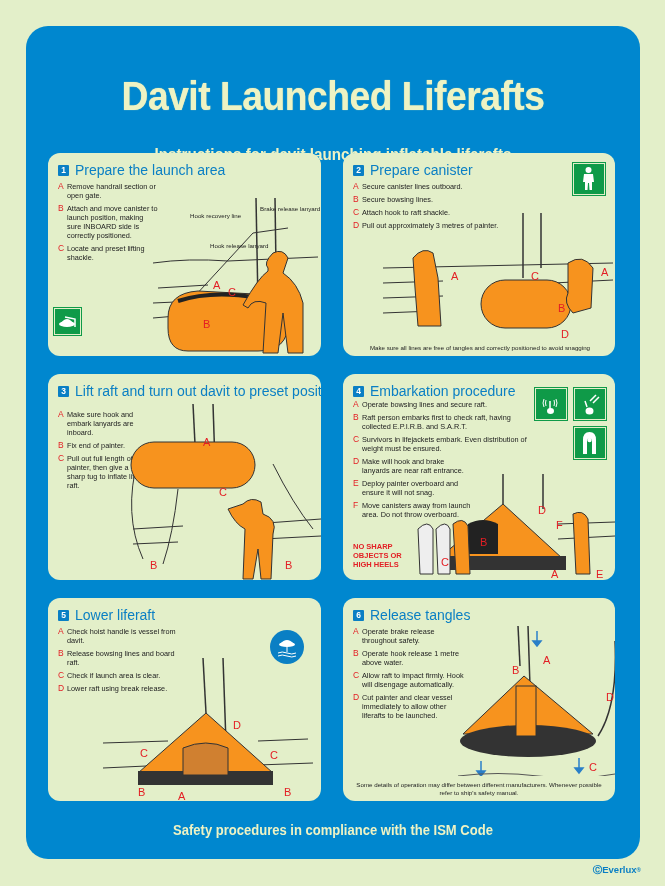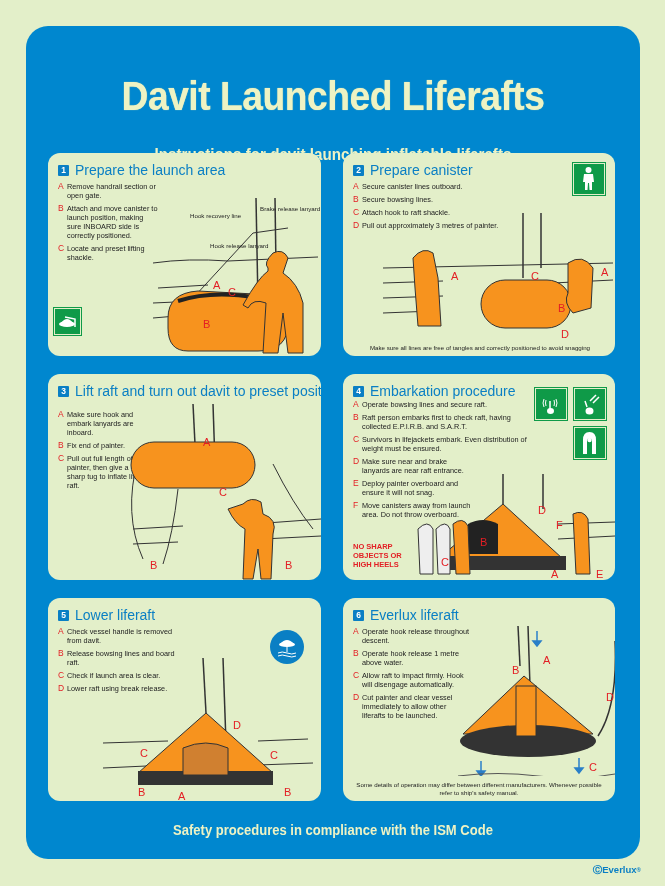--- a/index.html
+++ b/index.html
@@ -233,21 +233,21 @@
     <li>
         <span class="let">B</span>
         <span class="txt">Raft person embarks first to check raft, having collected E.P.I.R.B. and S.A.R.T.</span>
       </li>
     <li>
         <span class="let">C</span>
         <span class="txt">Survivors in lifejackets embark. Even distribution of weight must be ensured.</span>
       </li>
     <li style="width:115px;">
         <span class="let">D</span>
-        <span class="txt">Make sure near and brake lanyards are near raft entrance.</span>
+        <span class="txt">Make will hook and brake lanyards are near raft entrance.</span>
       </li>
     <li style="width:115px;">
         <span class="let">E</span>
         <span class="txt">Deploy painter overboard and ensure it will not snag.</span>
       </li>
     <li style="width:120px;">
         <span class="let">F</span>
         <span class="txt">Move canisters away from launch area. Do not throw overboard.</span>
       </li>
   </ul>
@@ -296,21 +296,21 @@
 </div>
 
 <div class="panel p5">
   <div class="ph">
     <span class="num">5</span>
     <span class="ptitle">Lower liferaft</span>
   </div>
   <ul class="steps" style="width:120px;">
     <li>
         <span class="let">A</span>
-        <span class="txt">Check vessel handle is removed from davit.</span>
+        <span class="txt">Check hoist handle is vessel from davit.</span>
       </li>
     <li>
         <span class="let">B</span>
         <span class="txt">Release bowsing lines and board raft.</span>
       </li>
     <li>
         <span class="let">C</span>
         <span class="txt">Check if launch area is clear.</span>
       </li>
     <li>
@@ -343,26 +343,26 @@
     <text class="lbl" x="182" y="106">C</text>
     <text class="lbl" x="50" y="143">B</text>
     <text class="lbl" x="90" y="147">A</text>
     <text class="lbl" x="196" y="143">B</text>
   </svg>
 </div>
 
 <div class="panel p6">
   <div class="ph">
     <span class="num">6</span>
-    <span class="ptitle">Everlux liferaft</span>
+    <span class="ptitle">Release tangles</span>
   </div>
   <ul class="steps" style="width:118px;">
     <li>
         <span class="let">A</span>
-        <span class="txt">Operate hook release throughout descent.</span>
+        <span class="txt">Operate brake release throughout safety.</span>
       </li>
     <li>
         <span class="let">B</span>
         <span class="txt">Operate hook release 1 metre above water.</span>
       </li>
     <li>
         <span class="let">C</span>
         <span class="txt">Allow raft to impact firmly. Hook will disengage automatically.</span>
       </li>
     <li>

